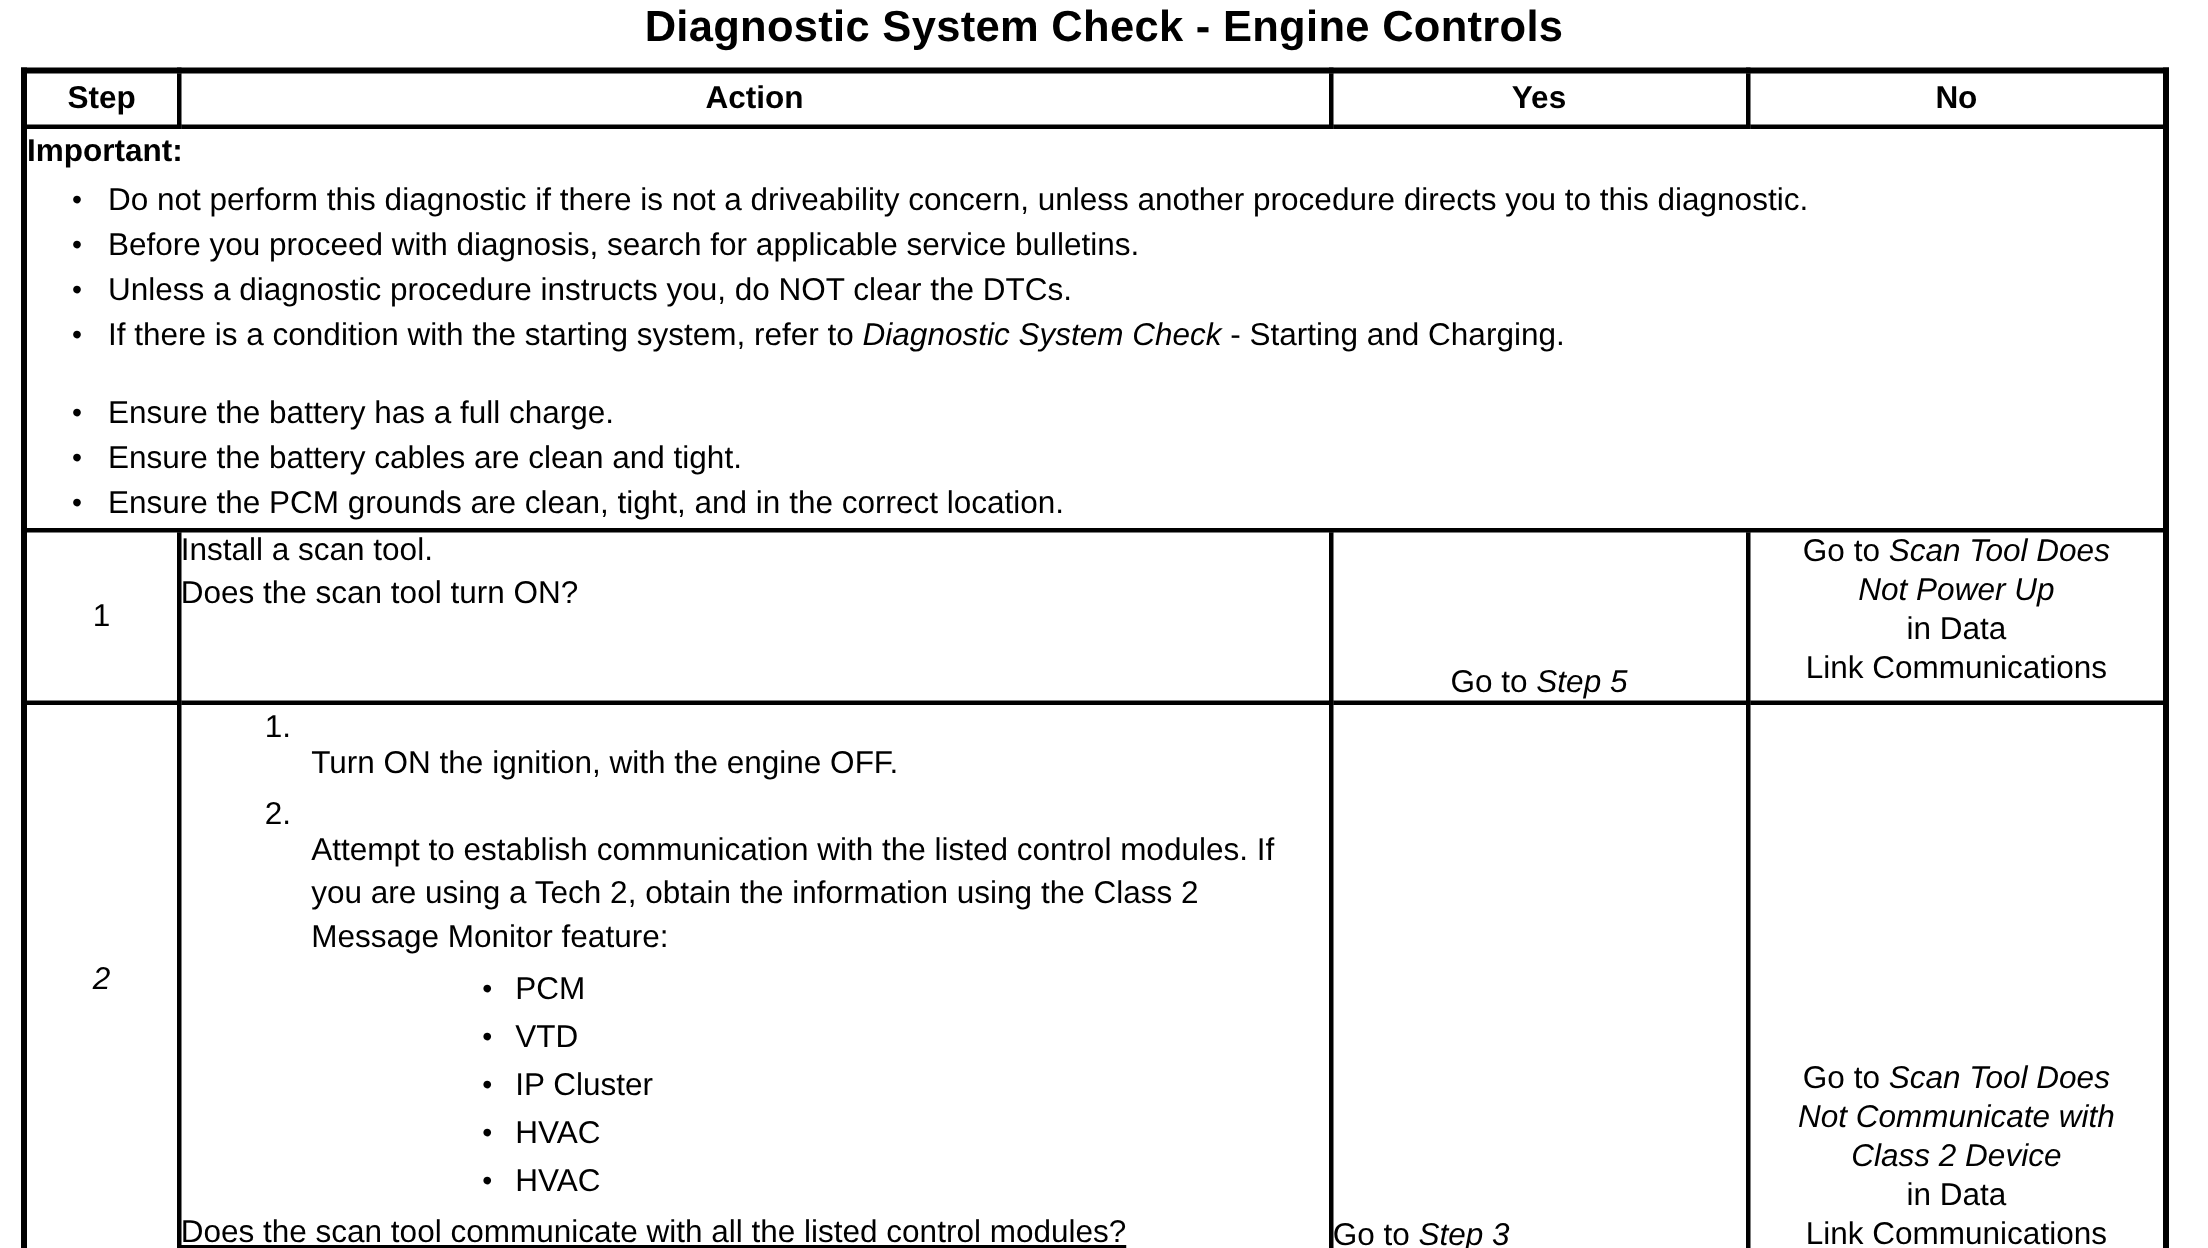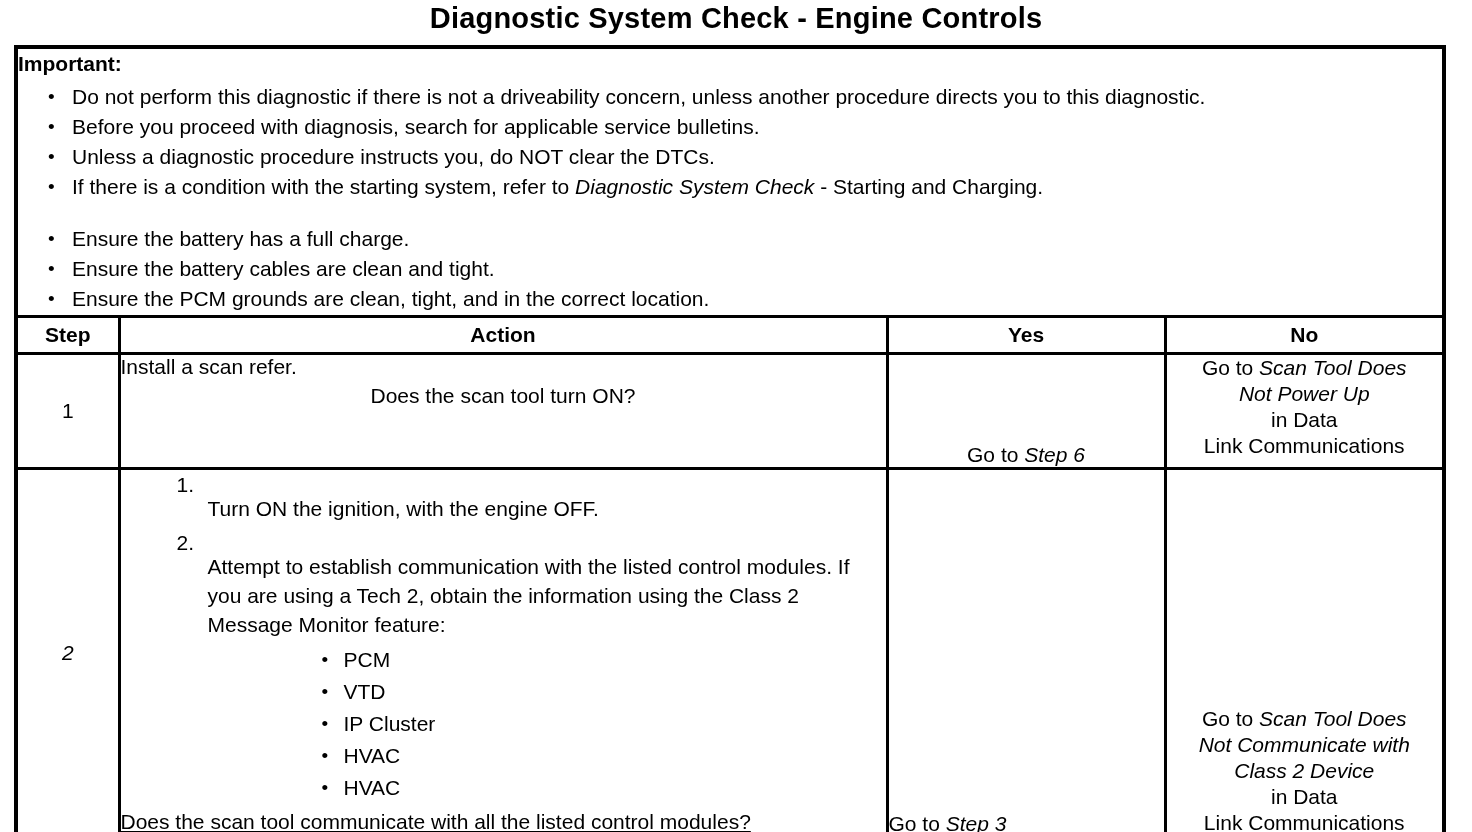--- a/index.html
+++ b/index.html
@@ -82,21 +82,20 @@
   td.step-cell.italic {
     font-style: italic;
   }
   td.action-cell-1 {
     height: 112px;
     vertical-align: top;
     padding: 8px 8px 0 12px;
   }
   .action-line2 {
     margin-top: 5px;
-    text-align: center;
   }
   td.yes-cell-top {
     vertical-align: bottom;
     text-align: center;
     padding-bottom: 7px;
   }
   td.no-cell-top {
     vertical-align: top;
     text-align: center;
     padding-top: 3px;
@@ -163,61 +162,61 @@
   <table class="diag">
     <colgroup>
       <col style="width:103px">
       <col style="width:768px">
       <col style="width:278px">
       <col style="width:279px">
     </colgroup>
 
     <tbody>
         <tr>
-      <td class="important-cell" colspan="4">
-        <div class="imp-label">Important:</div>
-        <div class="bullet">
-          <span>Do not perform this diagnostic if there is not a driveability concern, unless another procedure directs you to this diagnostic.</span>
-        </div>
-        <div class="bullet">
-          <span>Before you proceed with diagnosis, search for applicable service bulletins.</span>
-        </div>
-        <div class="bullet">
-          <span>Unless a diagnostic procedure instructs you, do NOT clear the DTCs.</span>
-        </div>
-        <div class="bullet">
-          <span>If there is a condition with the starting system, refer to </span><i>Diagnostic System Check</i><span> - Starting and Charging.</span>
-        </div>
-        <div class="bullet group-gap">
-          <span>Ensure the battery has a full charge.</span>
-        </div>
-        <div class="bullet">
-          <span>Ensure the battery cables are clean and tight.</span>
-        </div>
-        <div class="bullet">
-          <span>Ensure the PCM grounds are clean, tight, and in the correct location.</span>
-        </div>
-      </td>
-    </tr>
-
-    <tr>
       <th class="hdr">Step</th>
       <th class="hdr">Action</th>
       <th class="hdr">Yes</th>
       <th class="hdr">No</th>
     </tr>
 
     <tr>
+      <td class="important-cell" colspan="4">
+        <div class="imp-label">Important:</div>
+        <div class="bullet">
+          <span>Do not perform this diagnostic if there is not a driveability concern, unless another procedure directs you to this diagnostic.</span>
+        </div>
+        <div class="bullet">
+          <span>Before you proceed with diagnosis, search for applicable service bulletins.</span>
+        </div>
+        <div class="bullet">
+          <span>Unless a diagnostic procedure instructs you, do NOT clear the DTCs.</span>
+        </div>
+        <div class="bullet">
+          <span>If there is a condition with the starting system, refer to </span><i>Diagnostic System Check</i><span> - Starting and Charging.</span>
+        </div>
+        <div class="bullet group-gap">
+          <span>Ensure the battery has a full charge.</span>
+        </div>
+        <div class="bullet">
+          <span>Ensure the battery cables are clean and tight.</span>
+        </div>
+        <div class="bullet">
+          <span>Ensure the PCM grounds are clean, tight, and in the correct location.</span>
+        </div>
+      </td>
+    </tr>
+
+    <tr>
       <td class="step-cell">1</td>
       <td class="action-cell-1">
-        <div>Install a scan refer.</div>
+        <div>Install a scan tool.</div>
         <div class="action-line2">Does the scan tool turn ON?</div>
       </td>
       <td class="yes-cell-top">
-        <span>Go to </span><i>Step 6</i>
+        <span>Go to </span><i>Step 5</i>
       </td>
       <td class="no-cell-top">
         <div><span>Go to </span><i>Scan Tool Does</i></div>
         <div><i>Not Power Up</i></div>
         <div>in Data</div>
         <div>Link Communications</div>
       </td>
     </tr>
 
     <tr>

